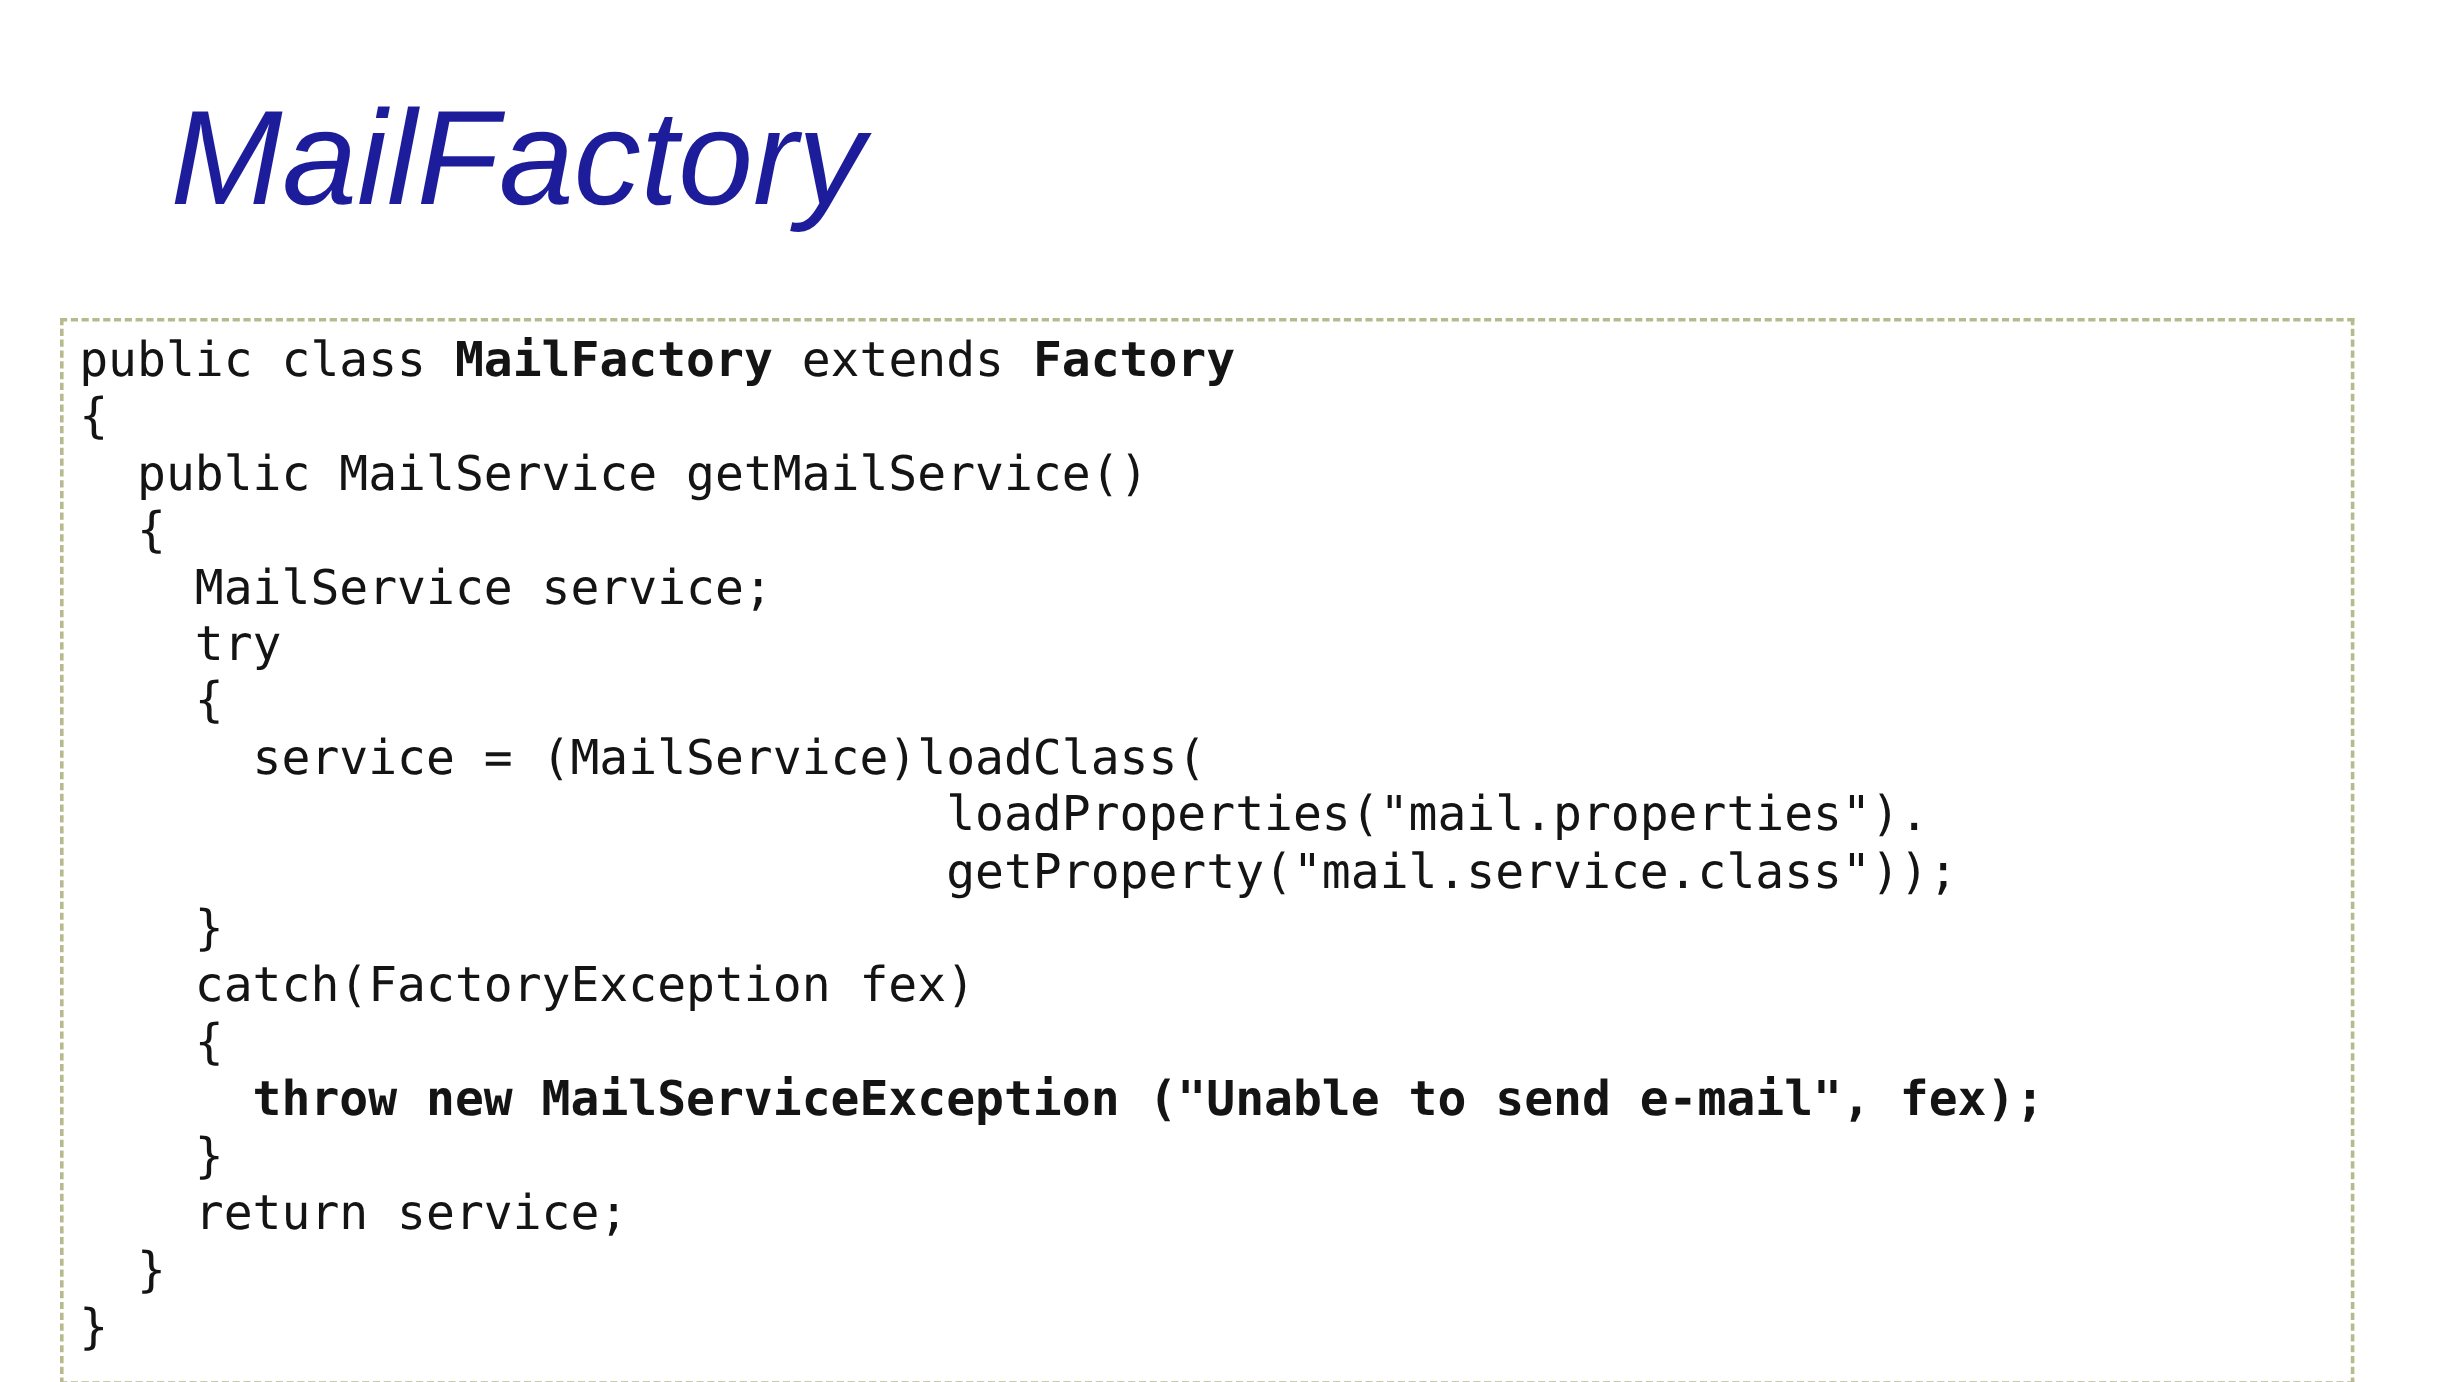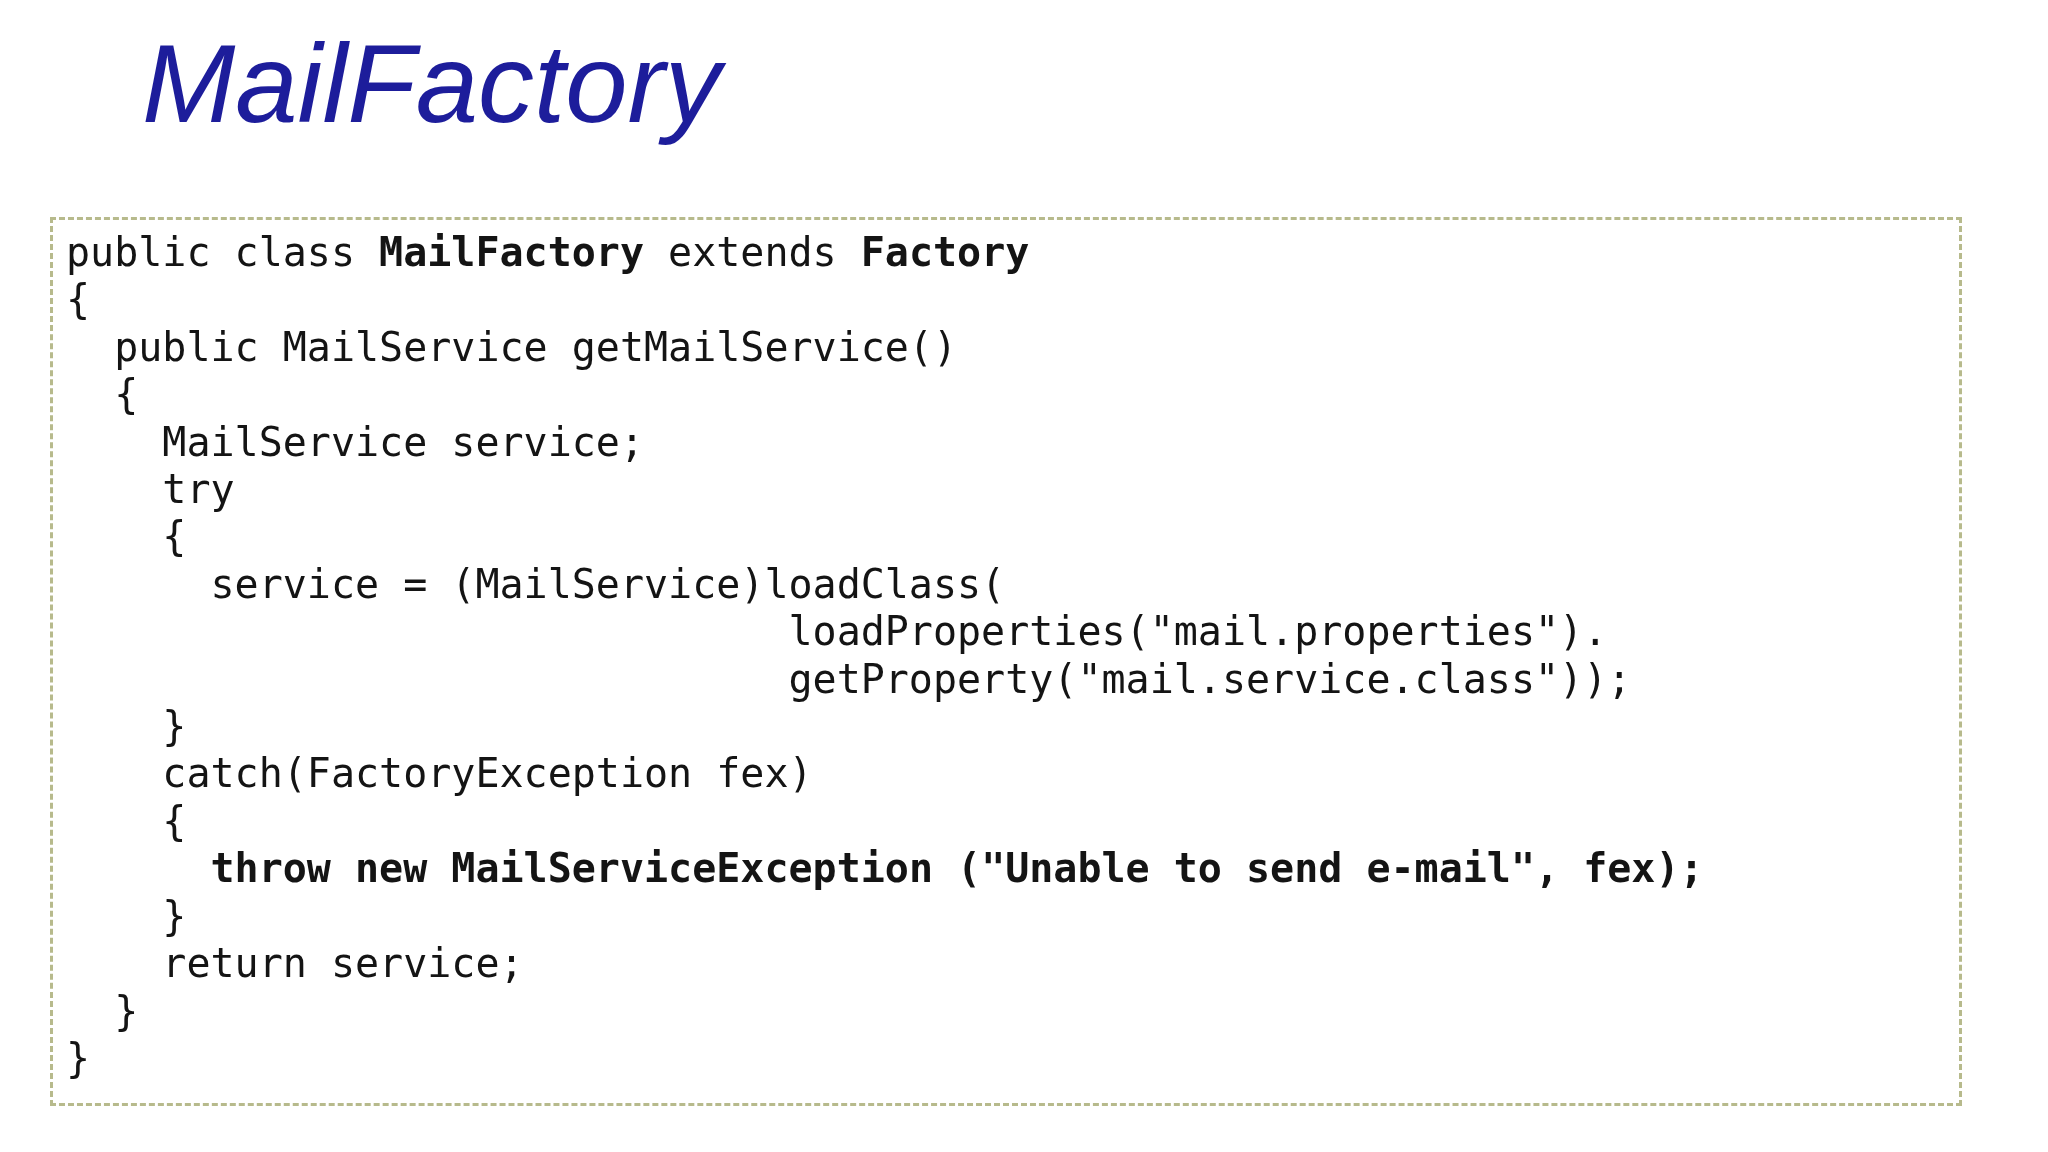--- a/index.html
+++ b/index.html
@@ -11,20 +11,21 @@
     width: 2048px;
     height: 1152px;
     position: relative;
     overflow: hidden;
     font-family: "Liberation Sans", sans-serif;
   }
   .slide {
     position: absolute;
     inset: 0;
     background: var(--bg-color, #ffffff);
+    margin-top: 48px;
   }
   .slide-title {
     position: absolute;
     left: 142px;
     top: 14px;
     font-family: "Liberation Sans", sans-serif;
     font-style: italic;
     font-weight: 400;
     font-size: 112px;
     line-height: 140px;

